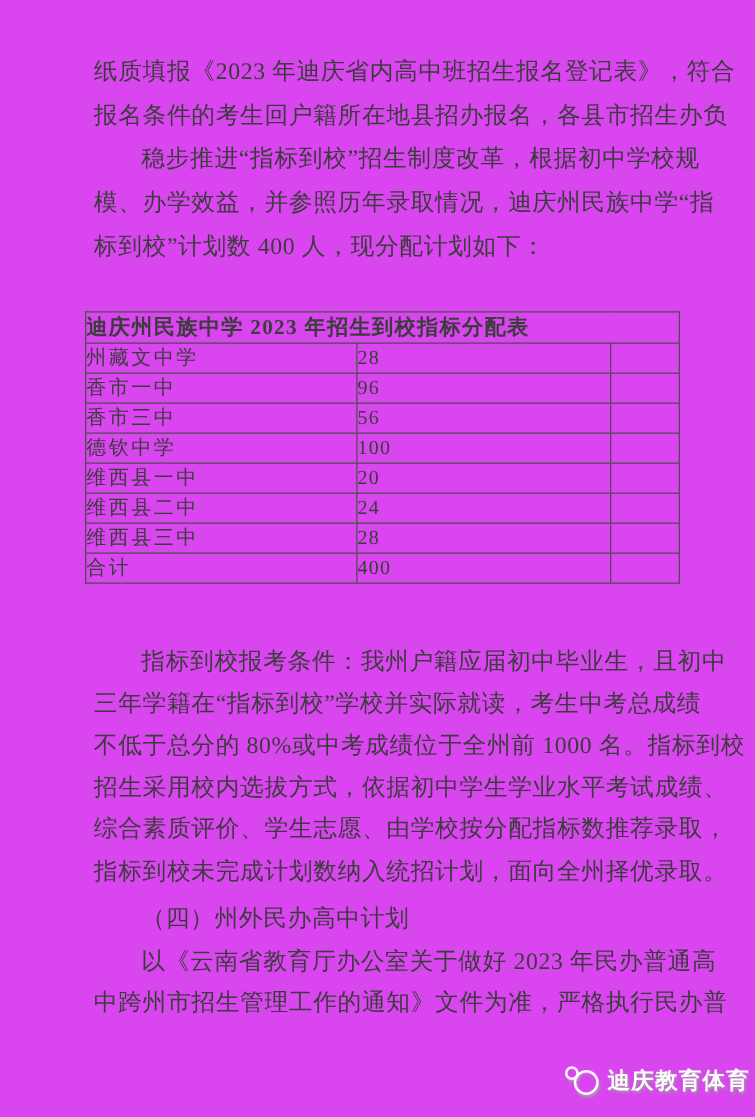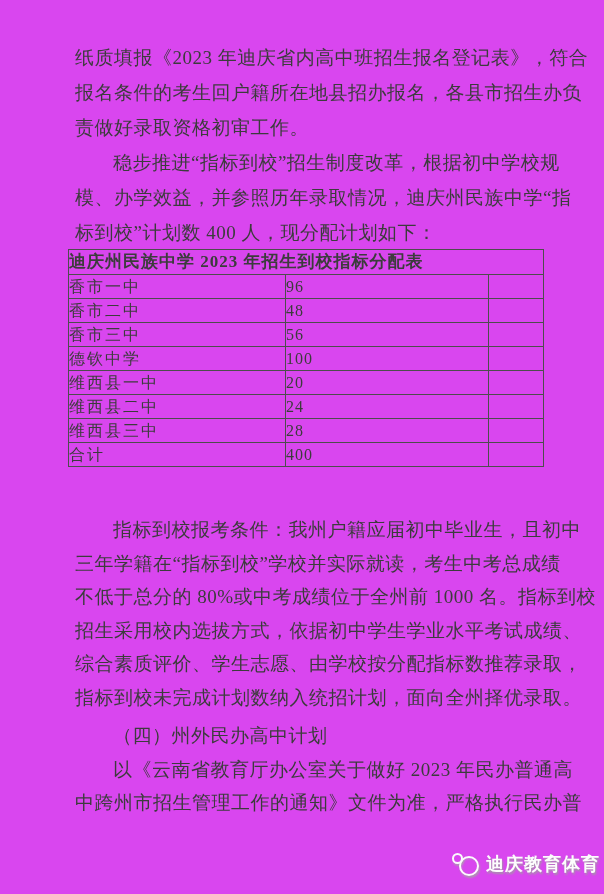--- a/index.html
+++ b/index.html
@@ -111,47 +111,46 @@
 </style>
 </head>
 <body>
 
 <div class="page">
 
   <div class="text-block" id="top-text">
       <div class="para">
         <div class="line justify">纸质填报《2023 年迪庆省内高中班招生报名登记表》，符合</div>
         <div class="line justify">报名条件的考生回户籍所在地县招办报名，各县市招生办负</div>
-        <div class="line">责做好录取资格初审工作。</div>
       </div>
       <div class="para">
         <div class="line justify indent">稳步推进“指标到校”招生制度改革，根据初中学校规</div>
         <div class="line justify">模、办学效益，并参照历年录取情况，迪庆州民族中学“指</div>
         <div class="line">标到校”计划数 400 人，现分配计划如下：</div>
       </div>
     </div>
 
   <table class="quota">
     <colgroup>
       <col style="width:217px">
       <col style="width:203px">
       <col style="width:55px">
     </colgroup>
     <tbody id="quota-body">
         <tr class="tbl-title">
           <td colspan="3">迪庆州民族中学 2023 年招生到校指标分配表</td>
         </tr>
         <tr>
+          <td>州藏文中学</td>
+          <td class="num">28</td>
+          <td></td>
+        </tr>
+        <tr>
           <td>香市一中</td>
           <td class="num">96</td>
-          <td></td>
-        </tr>
-        <tr>
-          <td>香市二中</td>
-          <td class="num">48</td>
           <td></td>
         </tr>
         <tr>
           <td>香市三中</td>
           <td class="num">56</td>
           <td></td>
         </tr>
         <tr>
           <td>德钦中学</td>
           <td class="num">100</td>

